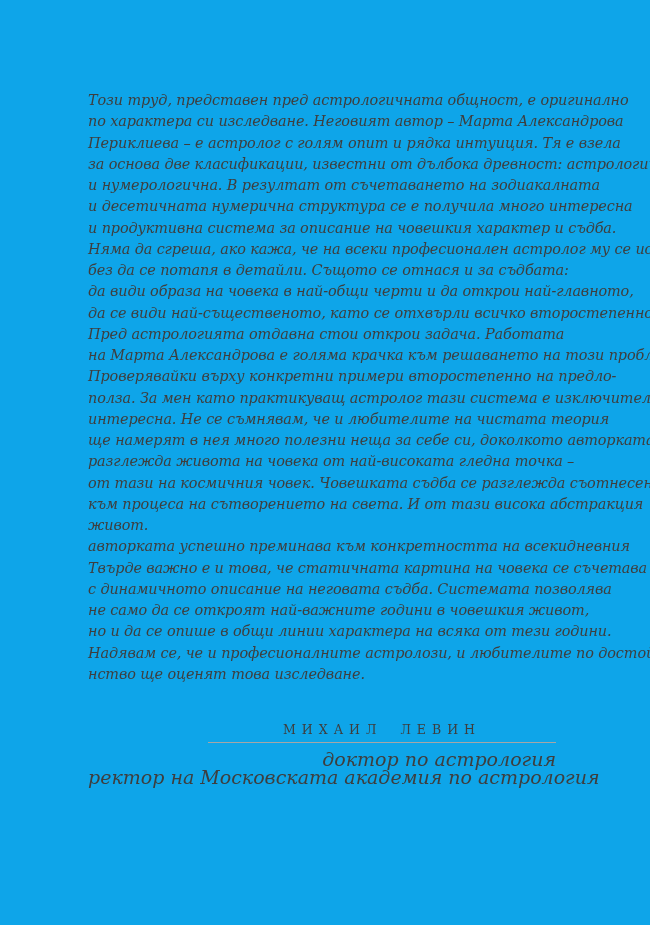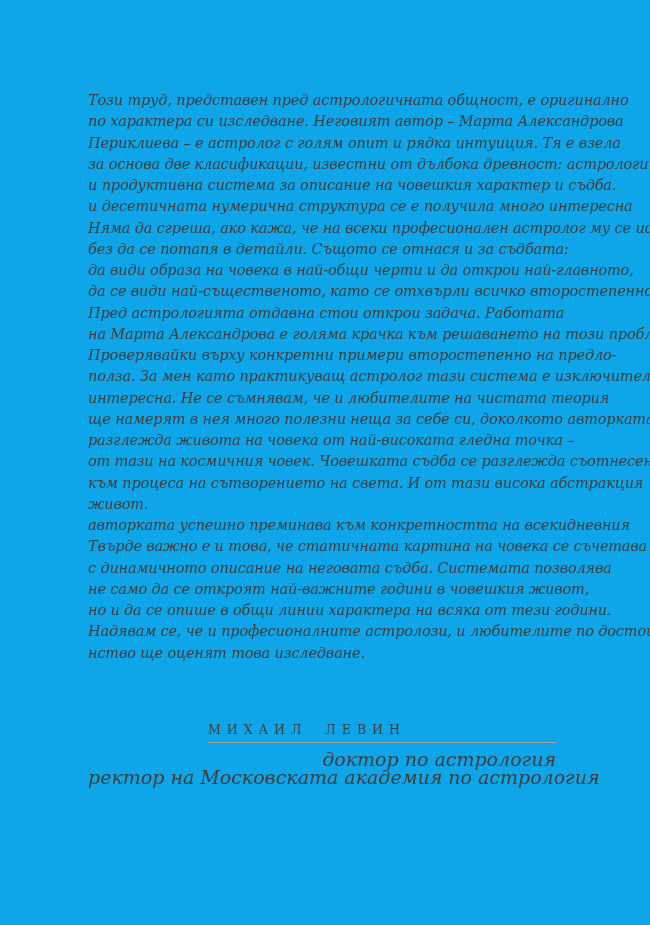--- a/index.html
+++ b/index.html
@@ -27,21 +27,21 @@
     letter-spacing: -0.1px;
   }
   .text-block .line {
     white-space: nowrap;
   }
   .sig-name {
     position: absolute;
     top: 722px;
     left: 208px;
     width: 348px;
-    text-align: left;
+    text-align: center;
     font-family: "DejaVu Serif", "Liberation Serif", serif;
     font-size: 12.5px;
     font-weight: 500;
     letter-spacing: 6px;
     margin-right: -6px;
     word-spacing: 8px;
     color: #3e3e3e;
     white-space: nowrap;
   }
   .sig-rule {
@@ -74,22 +74,23 @@
 </head>
 <body>
 
 <div class="page">
 
   <div class="text-block">
       <div class="line">Този труд, представен пред астрологичната общност, е оригинално</div>
       <div class="line">по характера си изследване. Неговият автор – Марта Александрова</div>
       <div class="line">Периклиева – е астролог с голям опит и рядка интуиция. Тя е взела</div>
       <div class="line">за основа две класификации, известни от дълбока древност: астрологична</div>
+      <div class="line">и нумерологична. В резултат от съчетаването на зодиакалната</div>
+      <div class="line">и десетичната нумерична структура се е получила много интересна</div>
       <div class="line">и продуктивна система за описание на човешкия характер и съдба.</div>
-      <div class="line">и десетичната нумерична структура се е получила много интересна</div>
       <div class="line">Няма да сгреша, ако кажа, че на всеки професионален астролог му се иска</div>
       <div class="line">без да се потапя в детайли. Същото се отнася и за съдбата:</div>
       <div class="line">да види образа на човека в най-общи черти и да открои най-главното,</div>
       <div class="line">да се види най-същественото, като се отхвърли всичко второстепенно.</div>
       <div class="line">Пред астрологията отдавна стои открои задача. Работата</div>
       <div class="line">на Марта Александрова е голяма крачка към решаването на този проблем.</div>
       <div class="line">Проверявайки върху конкретни примери второстепенно на предло-</div>
       <div class="line">полза. За мен като практикуващ астролог тази система е изключително</div>
       <div class="line">интересна. Не се съмнявам, че и любителите на чистата теория</div>
       <div class="line">ще намерят в нея много полезни неща за себе си, доколкото авторката</div>

